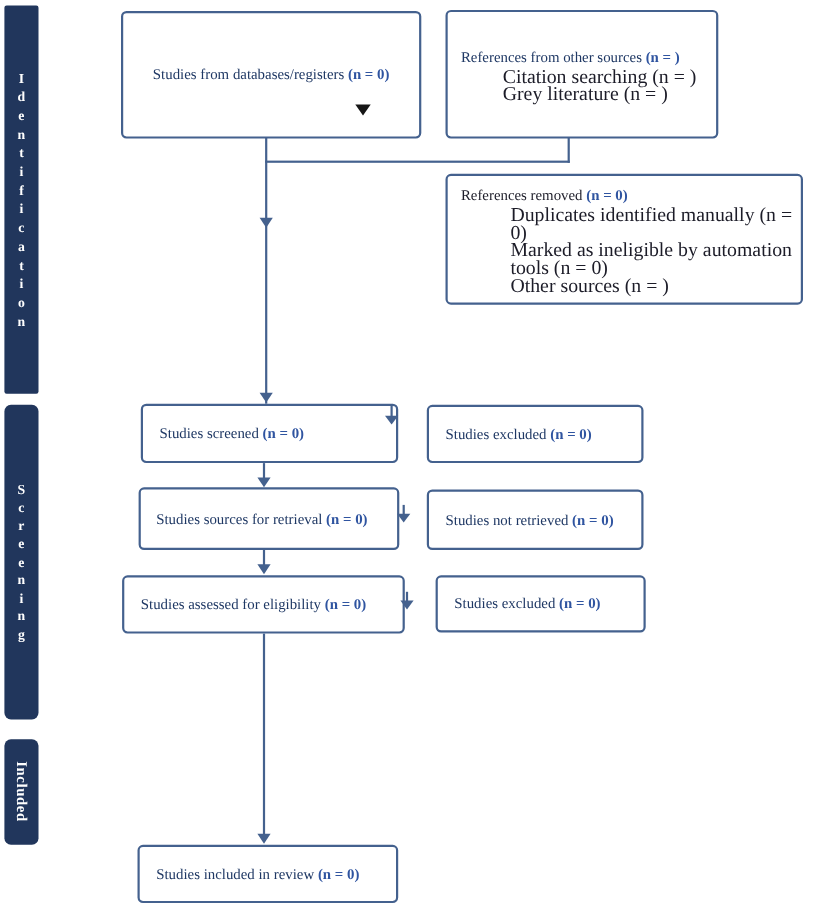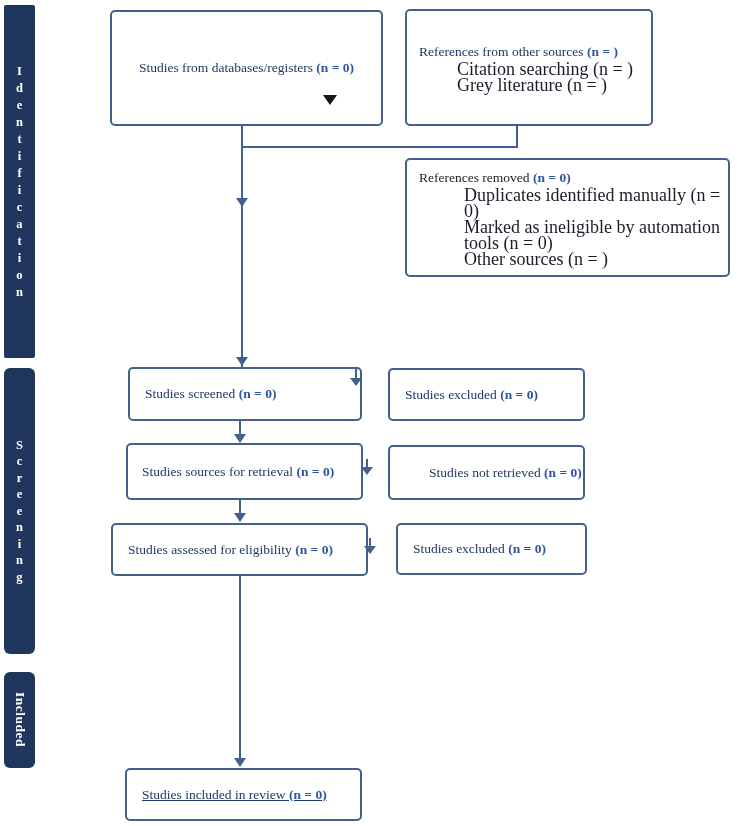--- a/index.html
+++ b/index.html
@@ -152,42 +152,42 @@
     </div>
   </div>
 
   <div class="box" style="left:126px;top:443px;width:237px;height:57px;">
     <div class="line" style="padding-left:14px;">
       <span>Studies sources for retrieval</span>
       <span class="count">(n = 0)</span>
     </div>
   </div>
 
-  <div class="box" style="left:388px;top:445px;width:197px;height:55px;padding-left:24px;">
+  <div class="box" style="left:388px;top:445px;width:197px;height:55px;">
     <div class="line pad15">
       <span>Studies not retrieved</span>
       <span class="count">(n = 0)</span>
     </div>
   </div>
 
   <div class="box" style="left:111px;top:523px;width:257px;height:53px;">
     <div class="line pad15">
       <span>Studies assessed for eligibility</span>
       <span class="count">(n = 0)</span>
     </div>
   </div>
 
   <div class="box" style="left:396px;top:523px;width:191px;height:52px;">
     <div class="line pad15">
       <span>Studies excluded</span>
       <span class="count">(n = 0)</span>
     </div>
   </div>
 
-  <div class="box" style="left:125px;top:768px;width:237px;height:53px;text-decoration:underline;">
+  <div class="box" style="left:125px;top:768px;width:237px;height:53px;">
     <div class="line pad15">
       <span>Studies included in review</span>
       <span class="count">(n = 0)</span>
     </div>
   </div>
 
   <div class="vline" style="left:241px;top:125px;height:242px;"></div>
 
   <span class="arrow-down" style="left:236px;top:198px;"></span>
 

